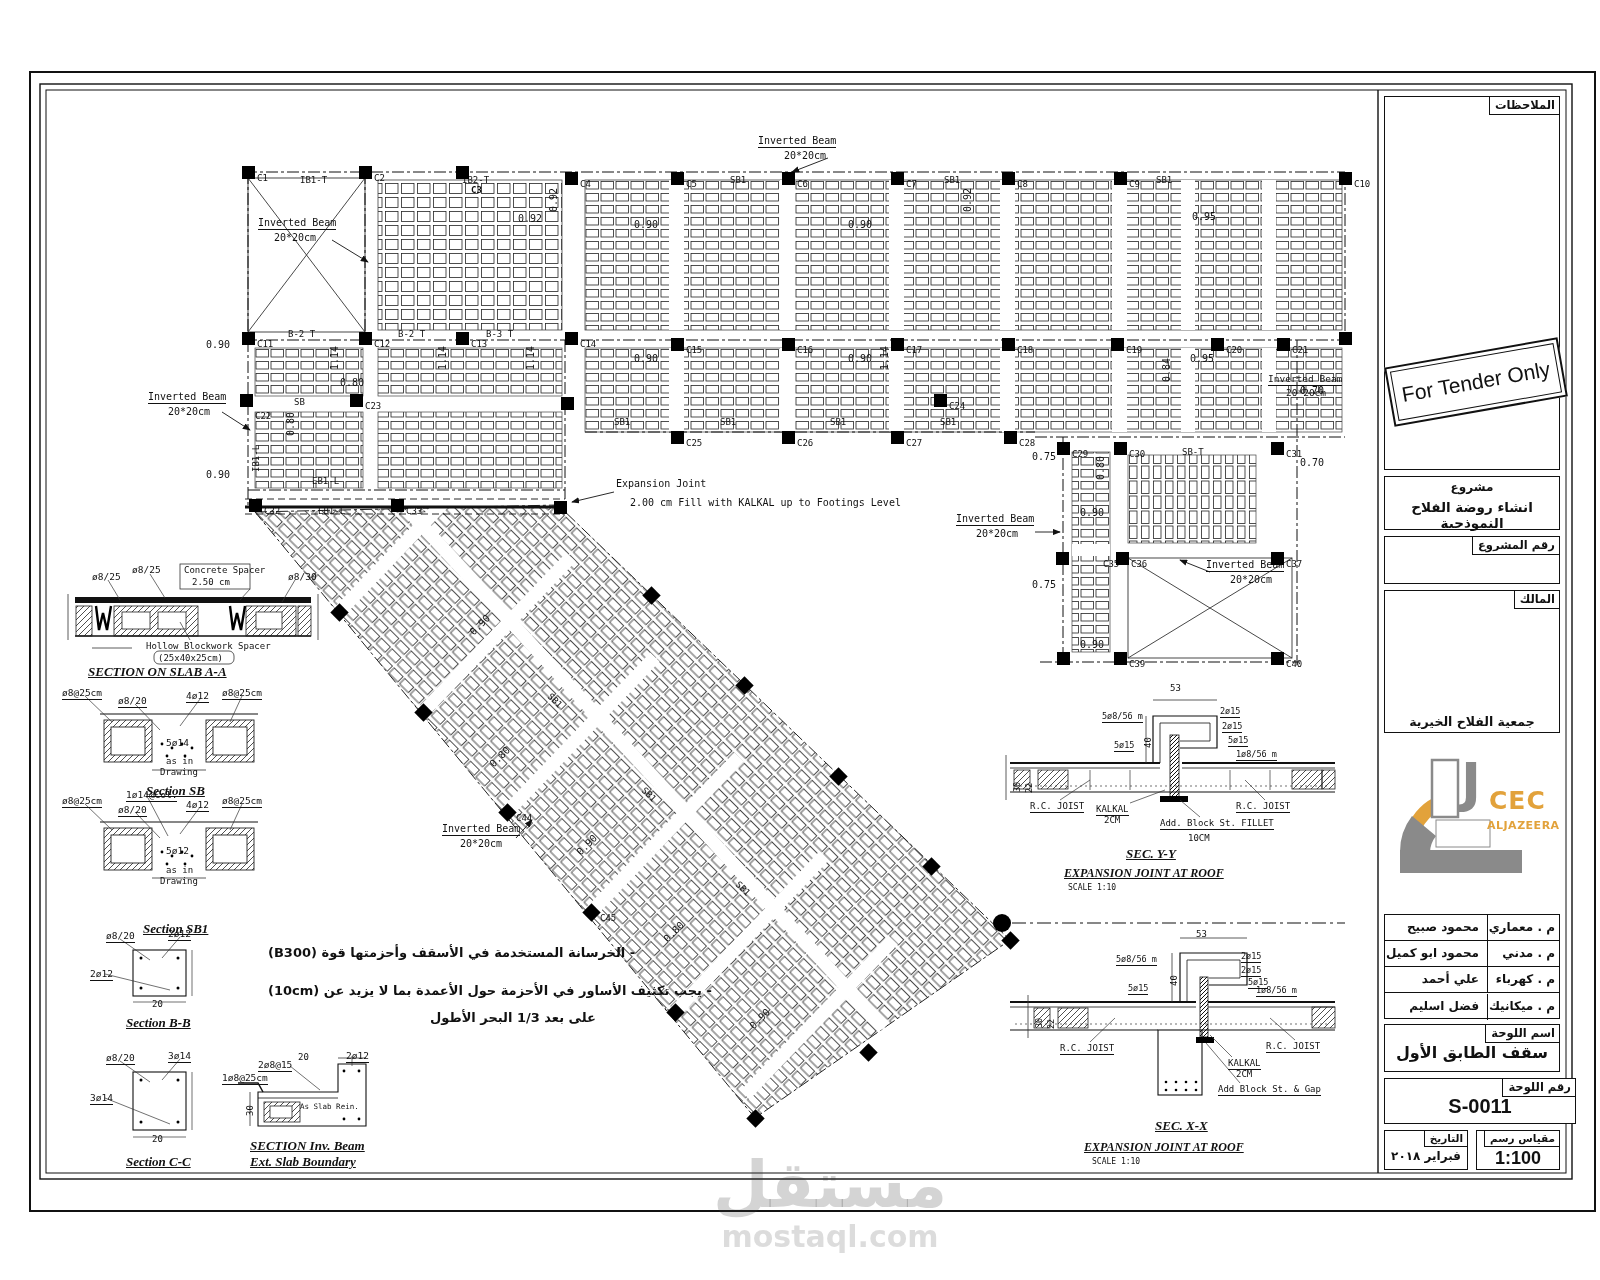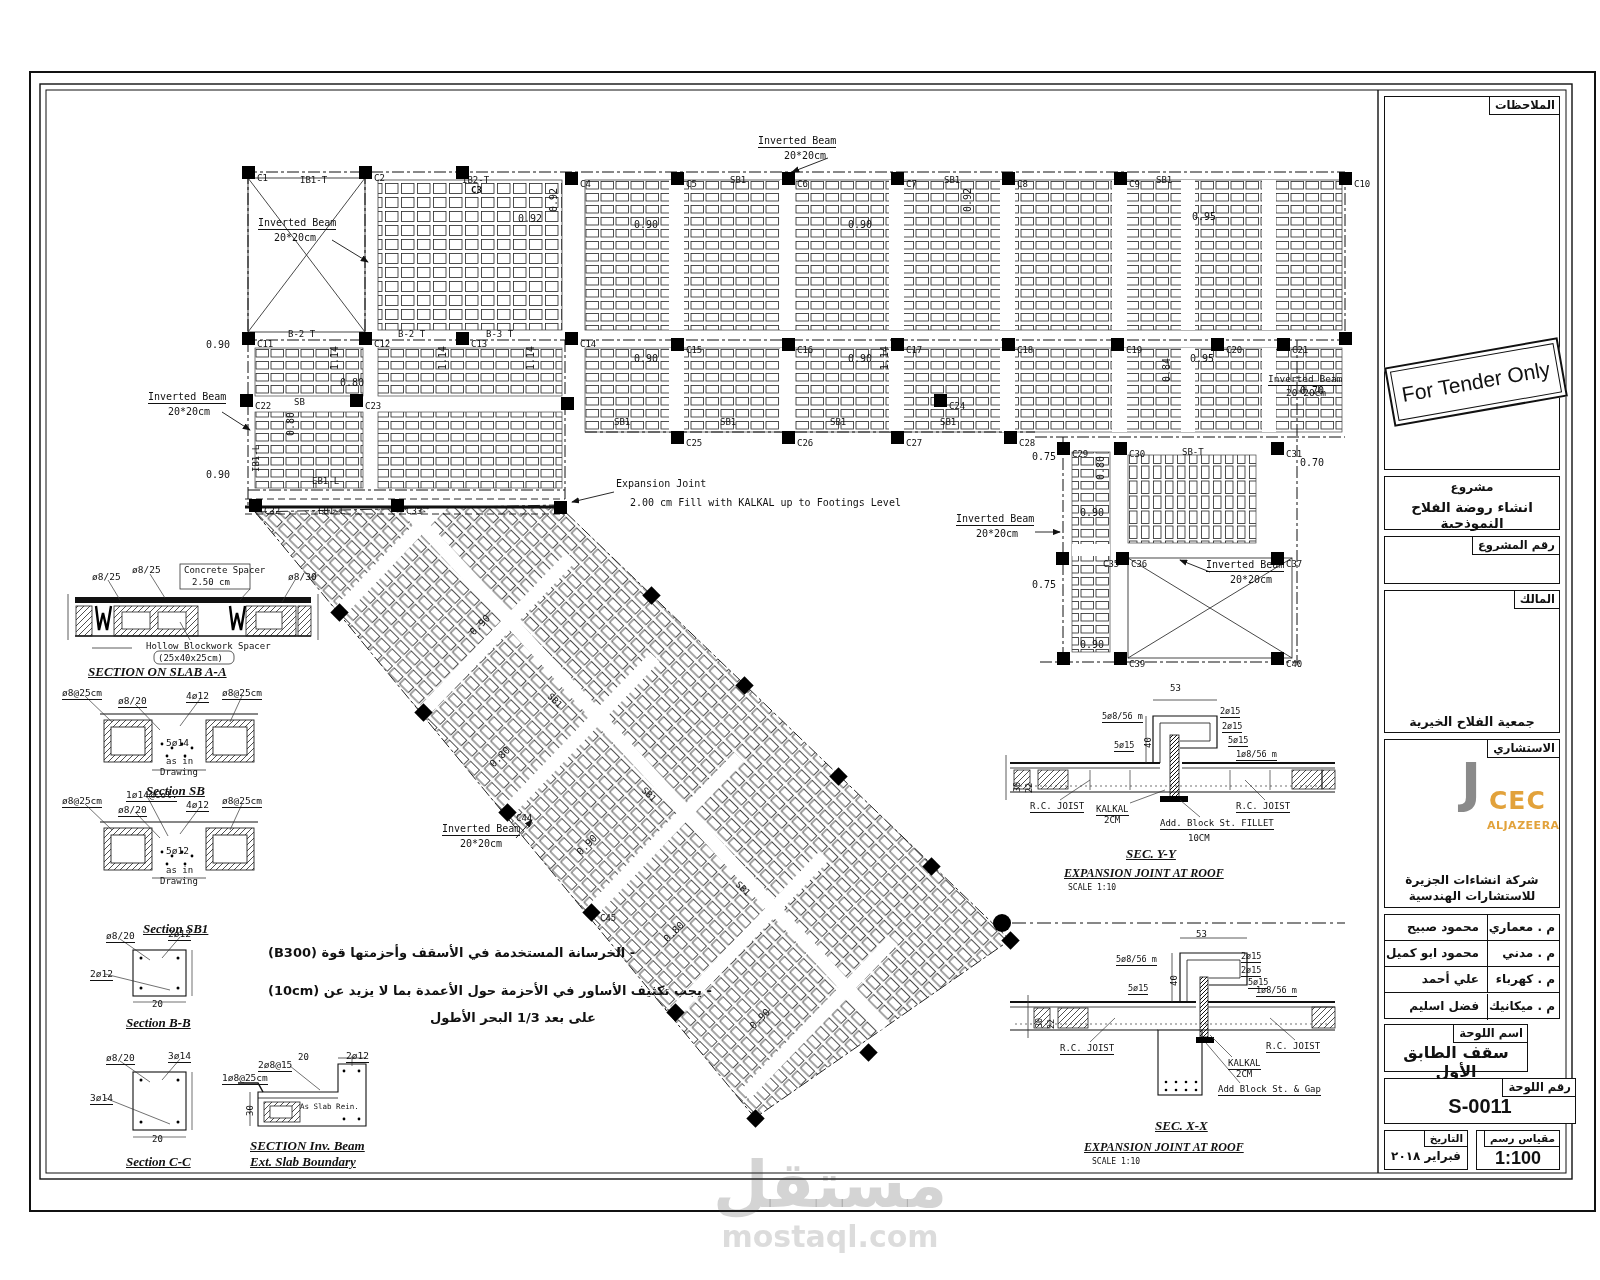--- a/index.html
+++ b/index.html
@@ -557,21 +557,21 @@
       <div class="colsq" style="left: 1001.5px; top: 337.5px;"></div>
       <span class="collb" style="left: 1017px; top: 346px;">C18</span>
       <div class="colsq" style="left: 1110.5px; top: 337.5px;"></div>
       <span class="collb" style="left: 1126px; top: 346px;">C19</span>
       <div class="colsq" style="left: 1210.5px; top: 337.5px;"></div>
       <span class="collb" style="left: 1226px; top: 346px;">C20</span>
       <div class="colsq" style="left: 1276.5px; top: 337.5px;"></div>
       <span class="collb" style="left: 1292px; top: 346px;">C21</span>
       <div class="colsq" style="left: 1338.5px; top: 331.5px;"></div>
       <div class="colsq" style="left: 239.5px; top: 393.5px;"></div>
-      <span class="collb" style="left: 255px; top: 402px;">C22</span>
+      <span class="collb" style="left: 255px; top: 412px;">C22</span>
       <div class="colsq" style="left: 349.5px; top: 393.5px;"></div>
       <span class="collb" style="left: 365px; top: 402px;">C23</span>
       <div class="colsq" style="left: 560.5px; top: 396.5px;"></div>
       <div class="colsq" style="left: 933.5px; top: 393.5px;"></div>
       <span class="collb" style="left: 949px; top: 402px;">C24</span>
       <div class="colsq" style="left: 670.5px; top: 430.5px;"></div>
       <span class="collb" style="left: 686px; top: 439px;">C25</span>
       <div class="colsq" style="left: 781.5px; top: 430.5px;"></div>
       <span class="collb" style="left: 797px; top: 439px;">C26</span>
       <div class="colsq" style="left: 890.5px; top: 430.5px;"></div>
@@ -631,25 +631,20 @@
   <div class="tb-box" style="left:1384px;top:536px;width:176px;height:48px">
     <span class="tb-label">رقم المشروع</span>
     <div class="tb-center" style="top:24px;font-size:13px"></div>
   </div>
 
   <div class="tb-box" style="left:1384px;top:590px;width:176px;height:143px">
     <span class="tb-label">المالك</span>
     <div class="tb-center" style="bottom:3px;font-size:12.5px">جمعية الفلاح الخيرية</div>
   </div>
 
-  <div class="tb-box" style="left:1384px;top:739px;width:176px;height:169px">
-    <span class="tb-label">الاستشاري</span>
-    <div class="tb-center" style="bottom:20px;font-size:12px">شركة انشاءات الجزيرة</div>
-    <div class="tb-center" style="bottom:4px;font-size:12px">للاستشارات الهندسية</div>
-  </div>
   <span class="jc" style="left:1461px;top:756px;font-size:54px;color:#8a8a8a">J</span>
   <span class="jc" style="left:1489px;top:788px;font-size:25px;color:#e2a23b;letter-spacing:1px">CEC</span>
   <span class="jc" style="left:1487px;top:820px;font-size:11px;color:#e2a23b;letter-spacing:.5px">ALJAZEERA</span>
 
   <div class="tb-box" style="left:1384px;top:914px;width:176px;height:105px">
     <div id="engRows" style="position:absolute;inset:0">
         <div class="eng-row" style="top: 0px;">
           <div class="eng-role">م . معماري</div>
           <div class="eng-name">محمود صبيح</div>
         </div>
@@ -661,21 +656,21 @@
           <div class="eng-role">م . كهرباء</div>
           <div class="eng-name">علي أحمد</div>
         </div>
         <div class="eng-row" style="top: 78.6px; border-bottom: none;">
           <div class="eng-role">م . ميكانيك</div>
           <div class="eng-name">فضل اسليم</div>
         </div>
       </div>
   </div>
 
-  <div class="tb-box" style="left:1384px;top:1024px;width:144px;height:48px">
+  <div class="tb-box" style="left:1384px;top:1024px;width:176px;height:48px">
     <span class="tb-label">اسم اللوحة</span>
     <div class="tb-center" style="top:18px;font-size:16px">سقف الطابق الأول</div>
   </div>
 
   <div class="tb-box" style="left:1384px;top:1078px;width:192px;height:46px">
     <span class="tb-label">رقم اللوحة</span>
     <div class="tb-center" style="top:16px;font-size:20px;font-family:'Liberation Sans',sans-serif;direction:ltr">S-0011</div>
   </div>
 
   <div class="tb-box" style="left:1384px;top:1130px;width:84px;height:40px">

